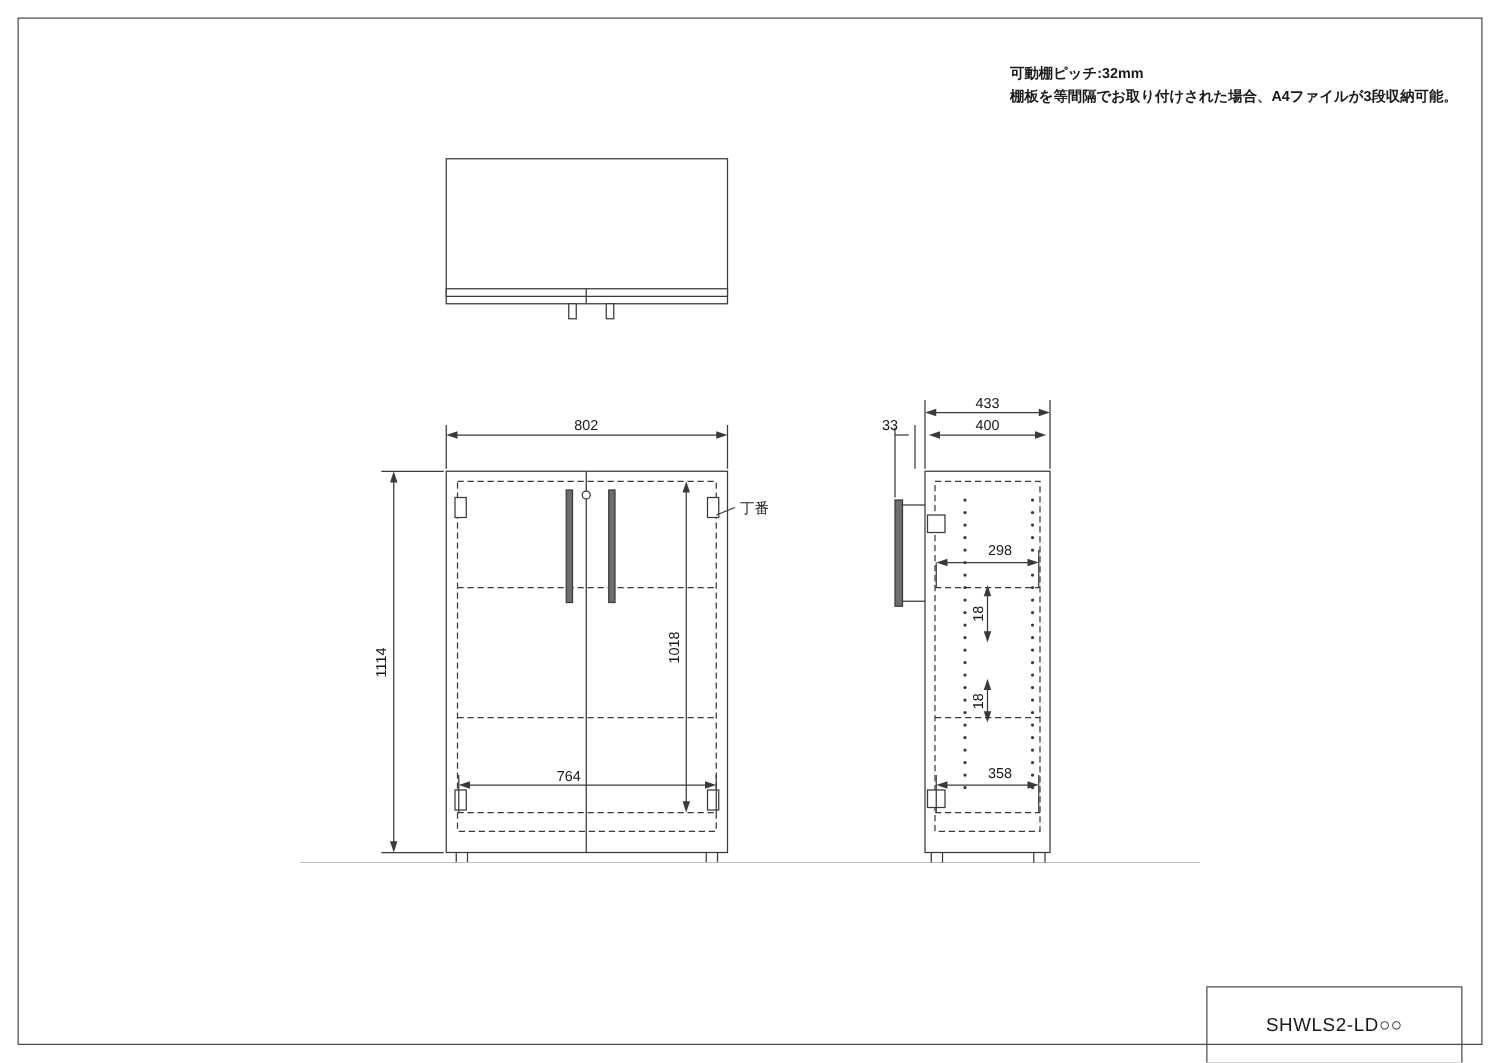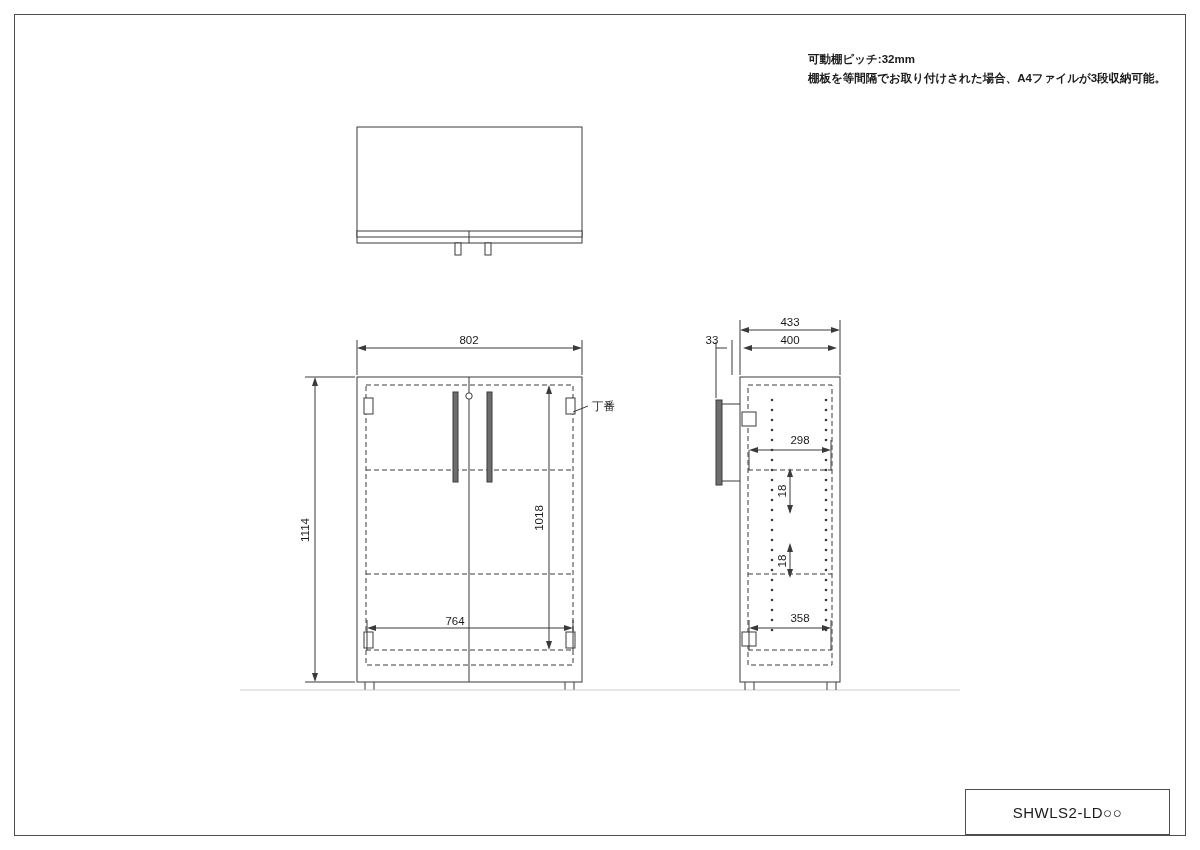--- a/index.html
+++ b/index.html
@@ -1,21 +1,21 @@
 <!DOCTYPE html>
 <html><head>
 <meta charset="utf-8">
 <style>
   html,body{margin:0;padding:0;background:#ffffff;}
   body{width:1200px;height:850px;font-family:"Liberation Sans",sans-serif;color:#1a1a1a;overflow:hidden;}
   #sheet{position:relative;width:1200px;height:850px;}
   .frame{position:absolute;left:14px;top:14px;width:1172px;height:822px;border:1px solid #4d4d4d;box-sizing:border-box;}
   .note{position:absolute;left:808px;top:50px;width:400px;font-size:11.5px;line-height:1.65;white-space:nowrap;font-weight:bold;}
   .note div{letter-spacing:0px;}
-  .titleblock{position:absolute;left:965px;top:789px;width:205px;height:46px;border:1px solid #4d4d4d;box-sizing:border-box;display:flex;align-items:center;justify-content:center;}
+  .titleblock{position:absolute;left:965px;top:789px;width:205px;height:62px;border:1px solid #4d4d4d;box-sizing:border-box;display:flex;align-items:center;justify-content:center;}
   .titleblock span{font-size:15px;letter-spacing:.5px;}
   svg{position:absolute;left:0;top:0;width:1200px;height:850px;}
   .dimtxt{font-size:11.5px;font-family:"Liberation Sans",sans-serif;fill:#1a1a1a;}
   .lbl{font-size:11.5px;font-family:"Liberation Sans",sans-serif;fill:#1a1a1a;}
 </style>
 </head>
 <body>
 
 <div id="sheet">
 

